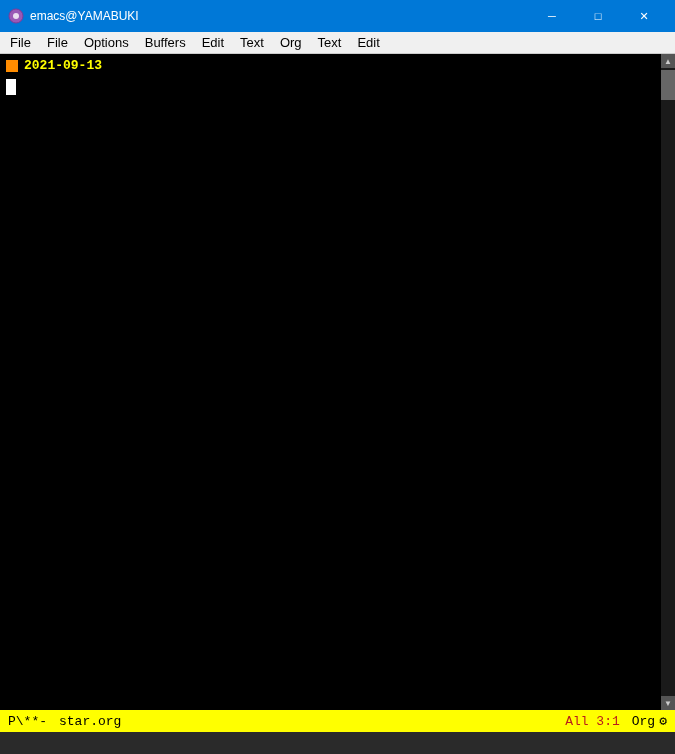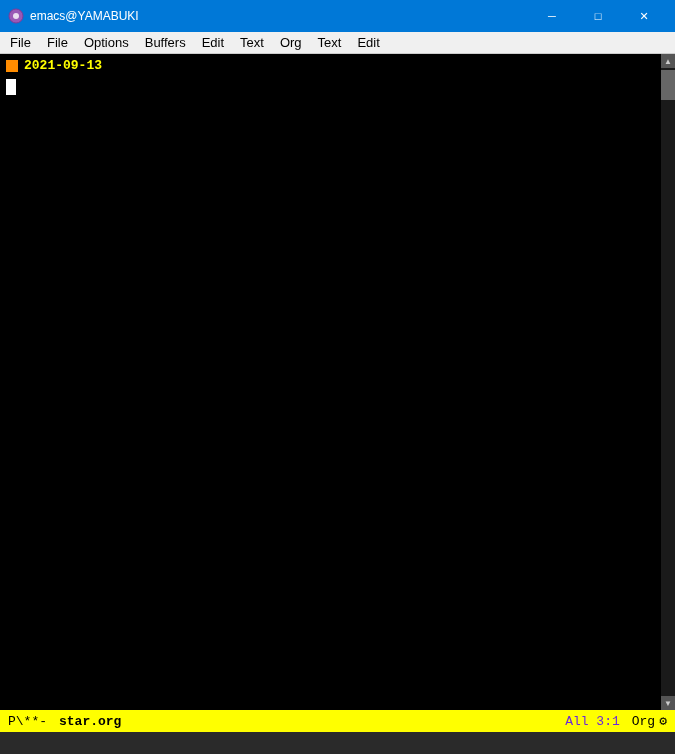--- a/index.html
+++ b/index.html
@@ -183,25 +183,25 @@
       flex-shrink: 0;
       gap: 12px;
     }
 
     .status-mode {
       color: #000;
     }
 
     .status-filename {
       color: #000;
-      font-weight: bold;
+      font-weight: normal;
     }
 
     .status-position {
-      color: #6d28d9;
+      color: #b91c1c;
       margin-left: auto;
     }
 
     .status-org {
       display: flex;
       align-items: center;
       gap: 4px;
     }
 
     .gear-icon {

